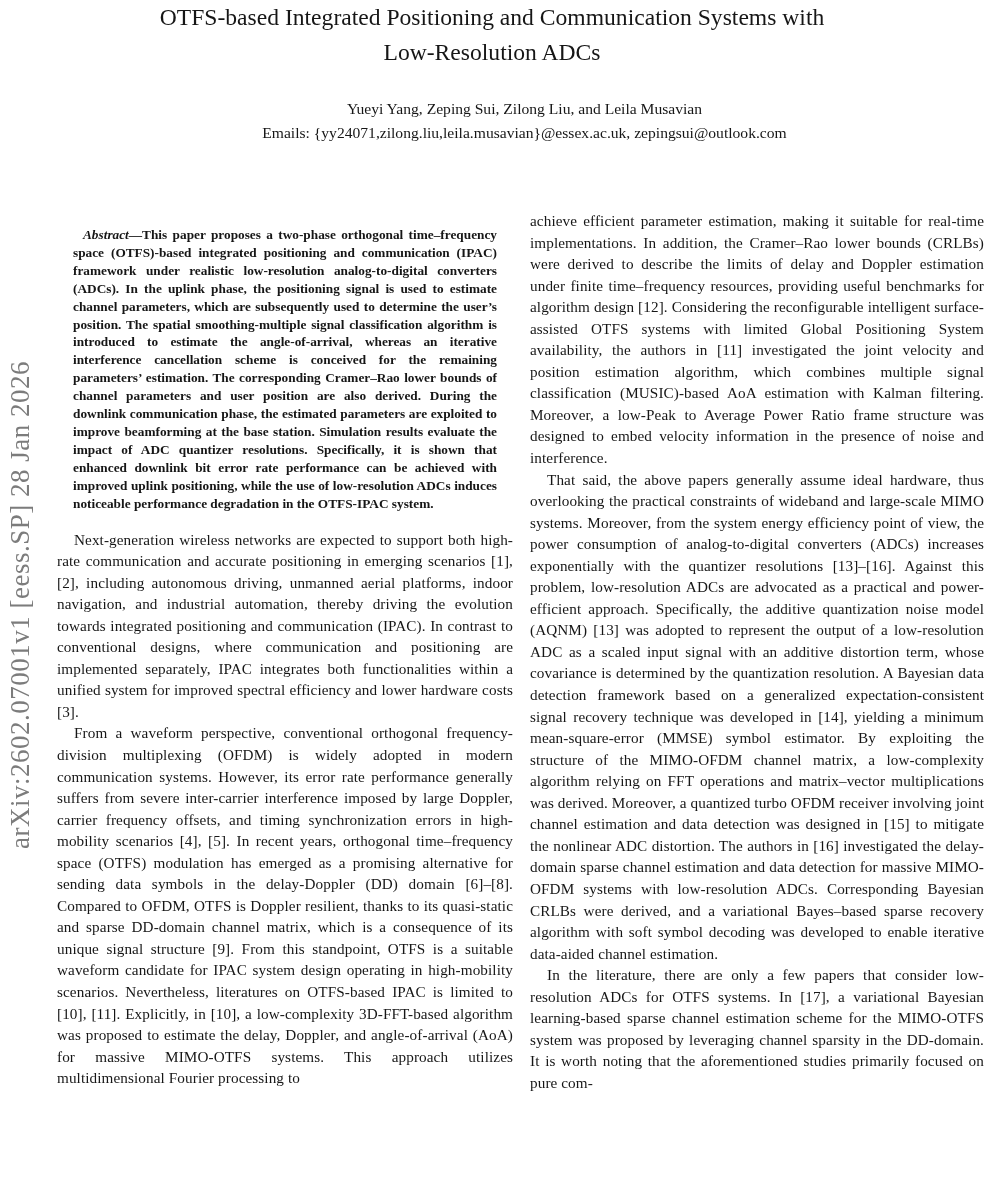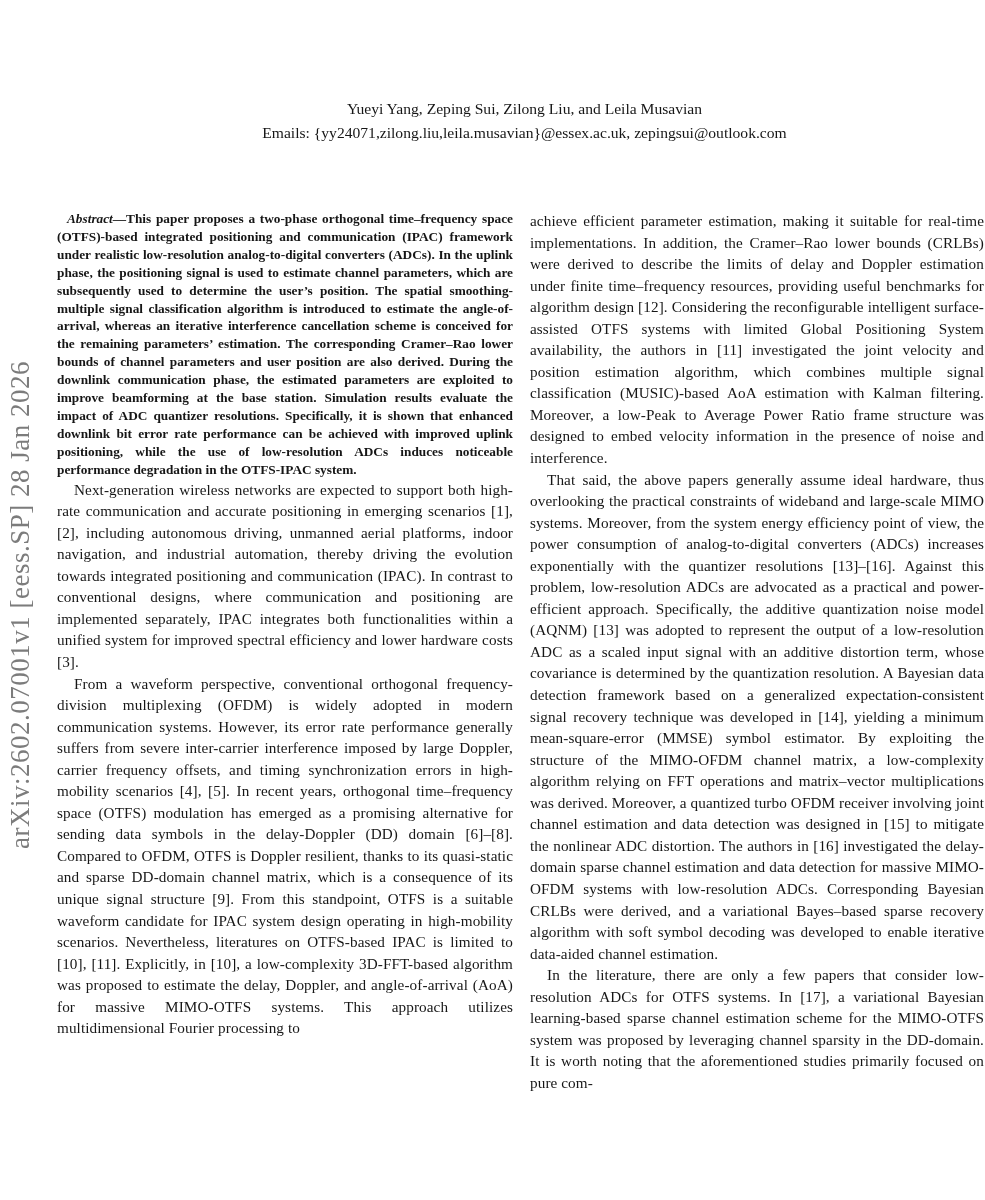--- a/index.html
+++ b/index.html
@@ -49,21 +49,21 @@
     line-height: 24.4px;
     padding-left: 32px;
   }
   .col {
     position: absolute;
     top: 210px;
   }
   .col-left  { left: 57px;  width: 456px; }
   .col-right { left: 530px; width: 454px; }
   .abstract {
-    margin: 0;
+    margin: 16px;
     font-weight: bold;
     font-size: 13.3px;
     line-height: 17.9px;
     text-align: justify;
     text-indent: 10px;
   }
   .abs-label { font-style: italic; }
   .section-heading {
     margin: 14px 0 10px 0;
     font-size: 15.4px;
@@ -83,20 +83,24 @@
   }
   .no-indent { text-indent: 0; }
 </style>
 </head>
 <body>
 
 <div class="page">
 
   <div class="arxiv-banner">arXiv:2602.07001v1  [eess.SP]  28 Jan 2026</div>
 
+  <h1 class="paper-title">
+    <span class="title-line">OTFS-based Integrated Positioning and Communication Systems with</span>
+    <span class="title-line">Low-Resolution ADCs</span>
+  </h1>
 
   <div class="authors-block">
     <div>Yueyi Yang, Zeping Sui, Zilong Liu, and Leila Musavian</div>
     <div>Emails: {yy24071,zilong.liu,leila.musavian}@essex.ac.uk, zepingsui@outlook.com</div>
   </div>
 
   <div class="col col-left">
     <p class="abstract"><span class="abs-label">Abstract</span><span>—This paper proposes a two-phase orthogonal time–frequency space (OTFS)-based integrated positioning and communication (IPAC) framework under realistic low-resolution analog-to-digital converters (ADCs). In the uplink phase, the positioning signal is used to estimate channel parameters, which are subsequently used to determine the user’s position. The spatial smoothing-multiple signal classification algorithm is introduced to estimate the angle-of-arrival, whereas an iterative interference cancellation scheme is conceived for the remaining parameters’ estimation. The corresponding Cramer–Rao lower bounds of channel parameters and user position are also derived. During the downlink communication phase, the estimated parameters are exploited to improve beamforming at the base station. Simulation results evaluate the impact of ADC quantizer resolutions. Specifically, it is shown that enhanced downlink bit error rate performance can be achieved with improved uplink positioning, while the use of low-resolution ADCs induces noticeable performance degradation in the OTFS-IPAC system.</span></p>
 
 

